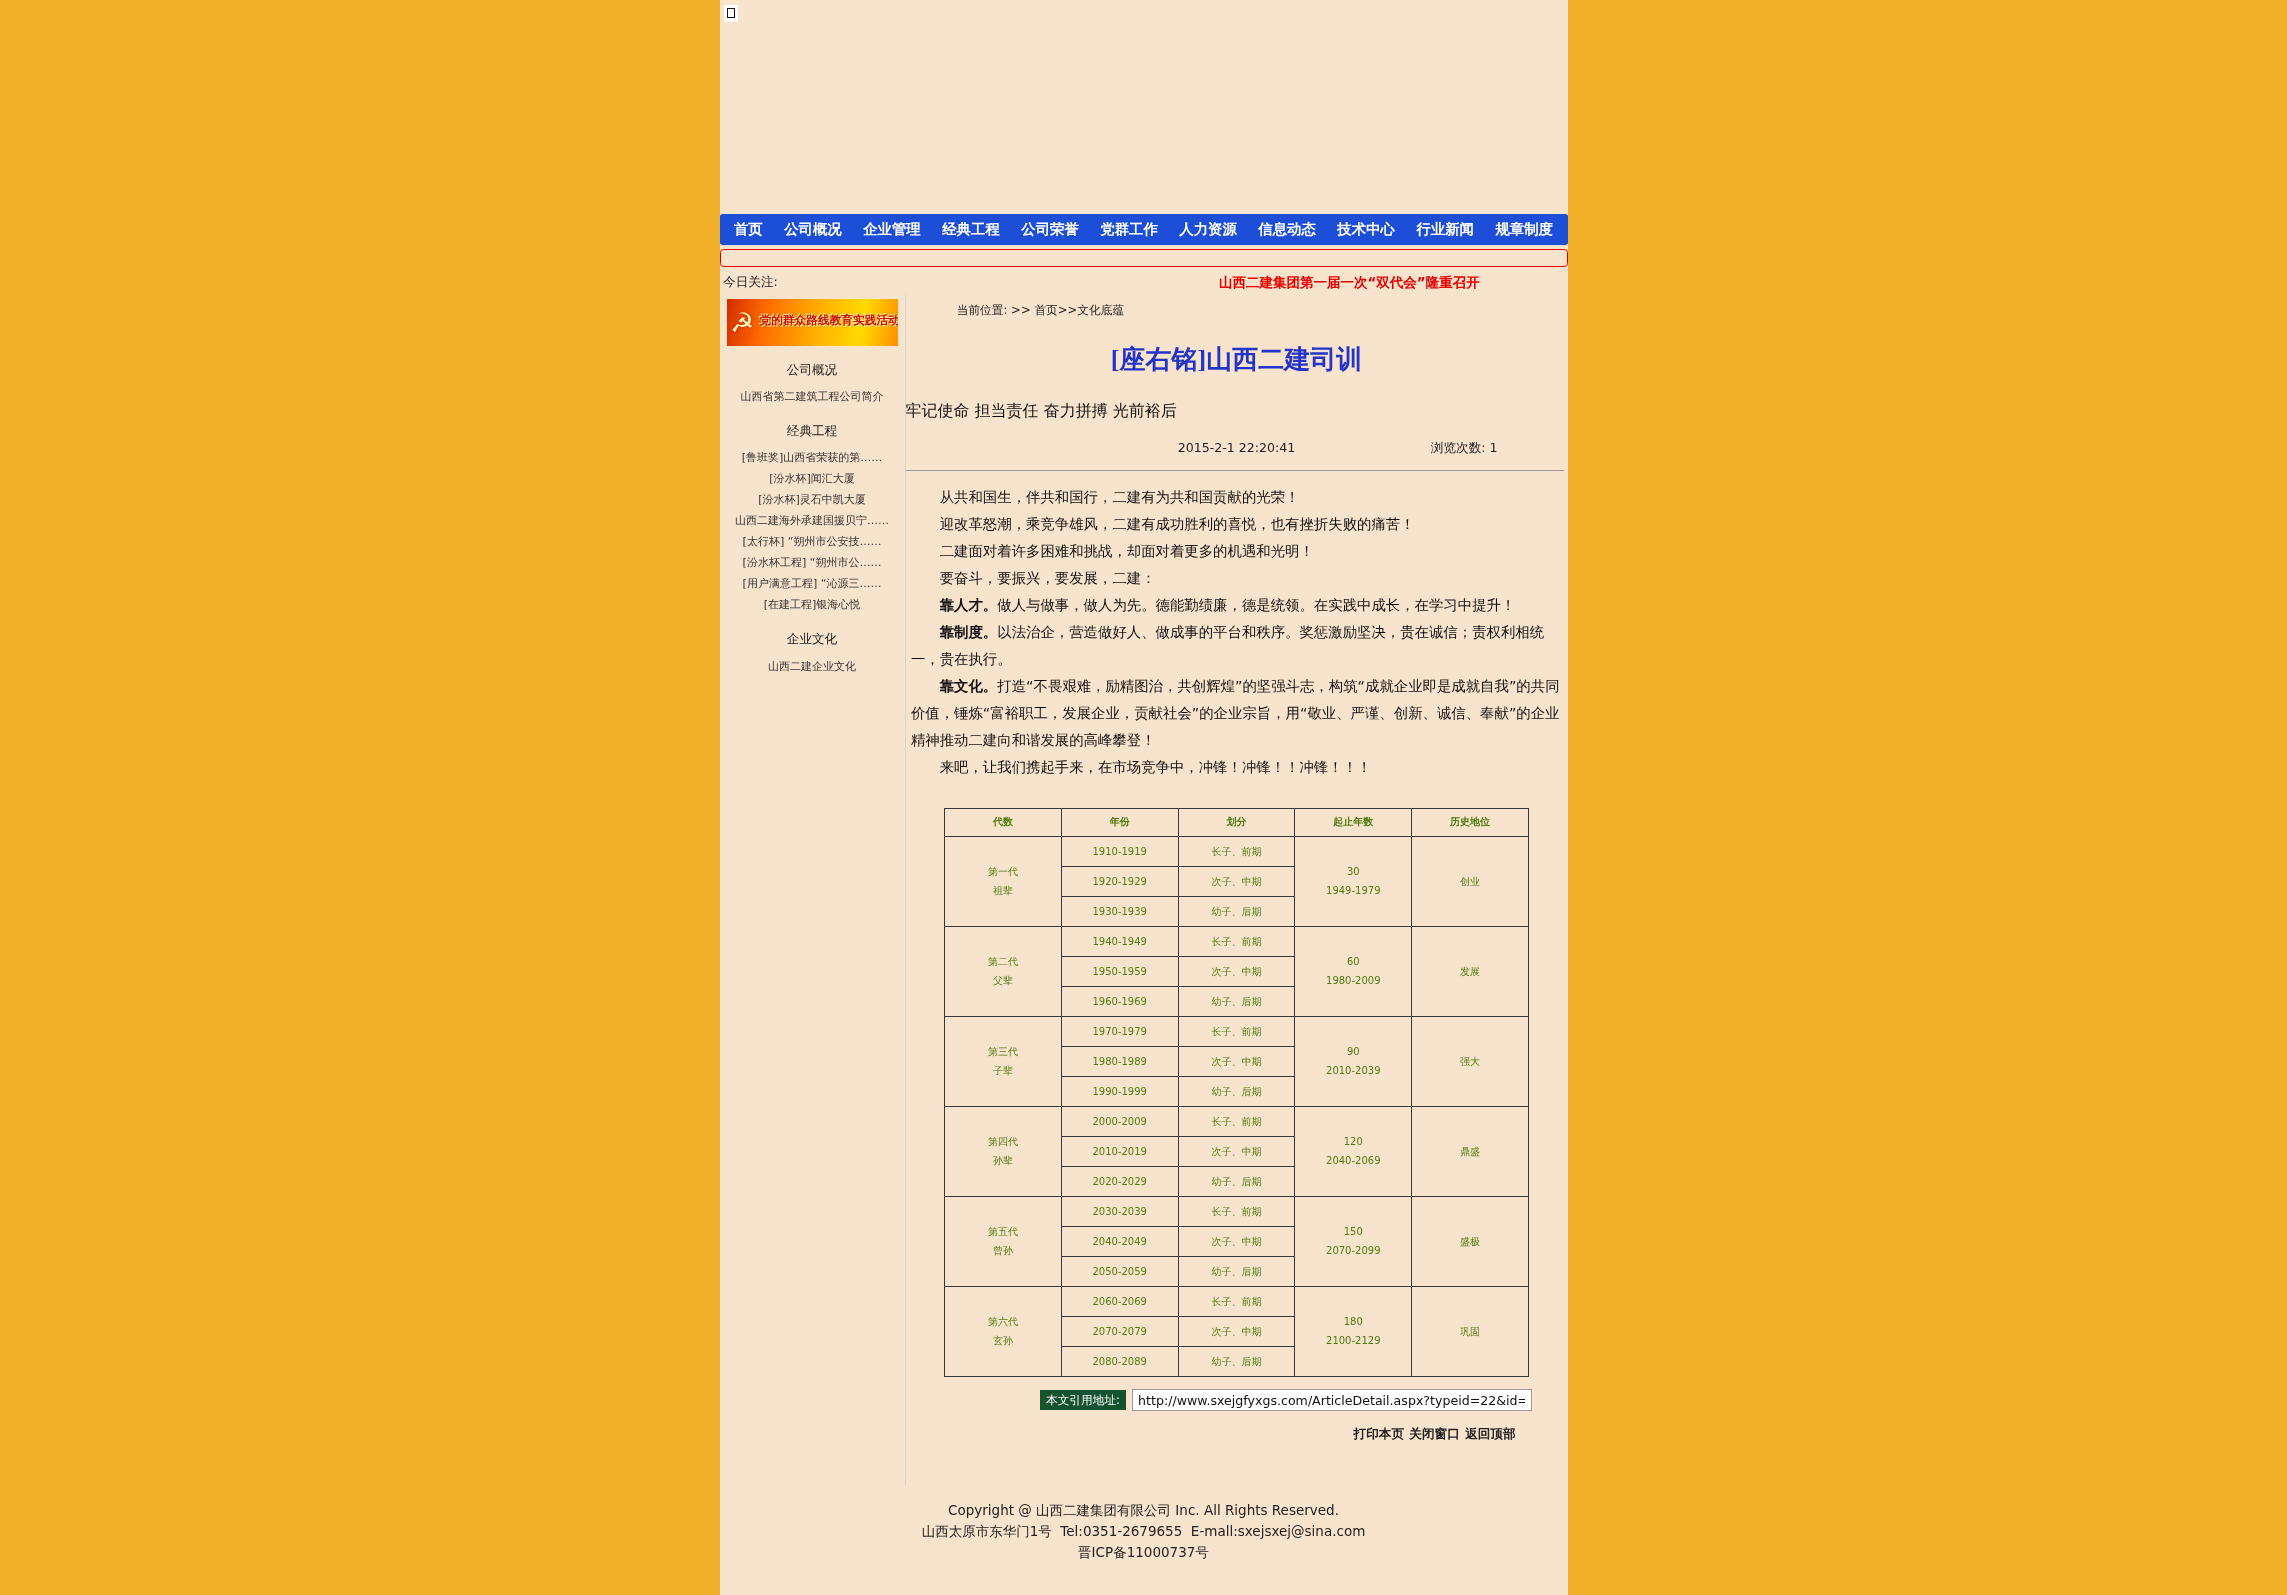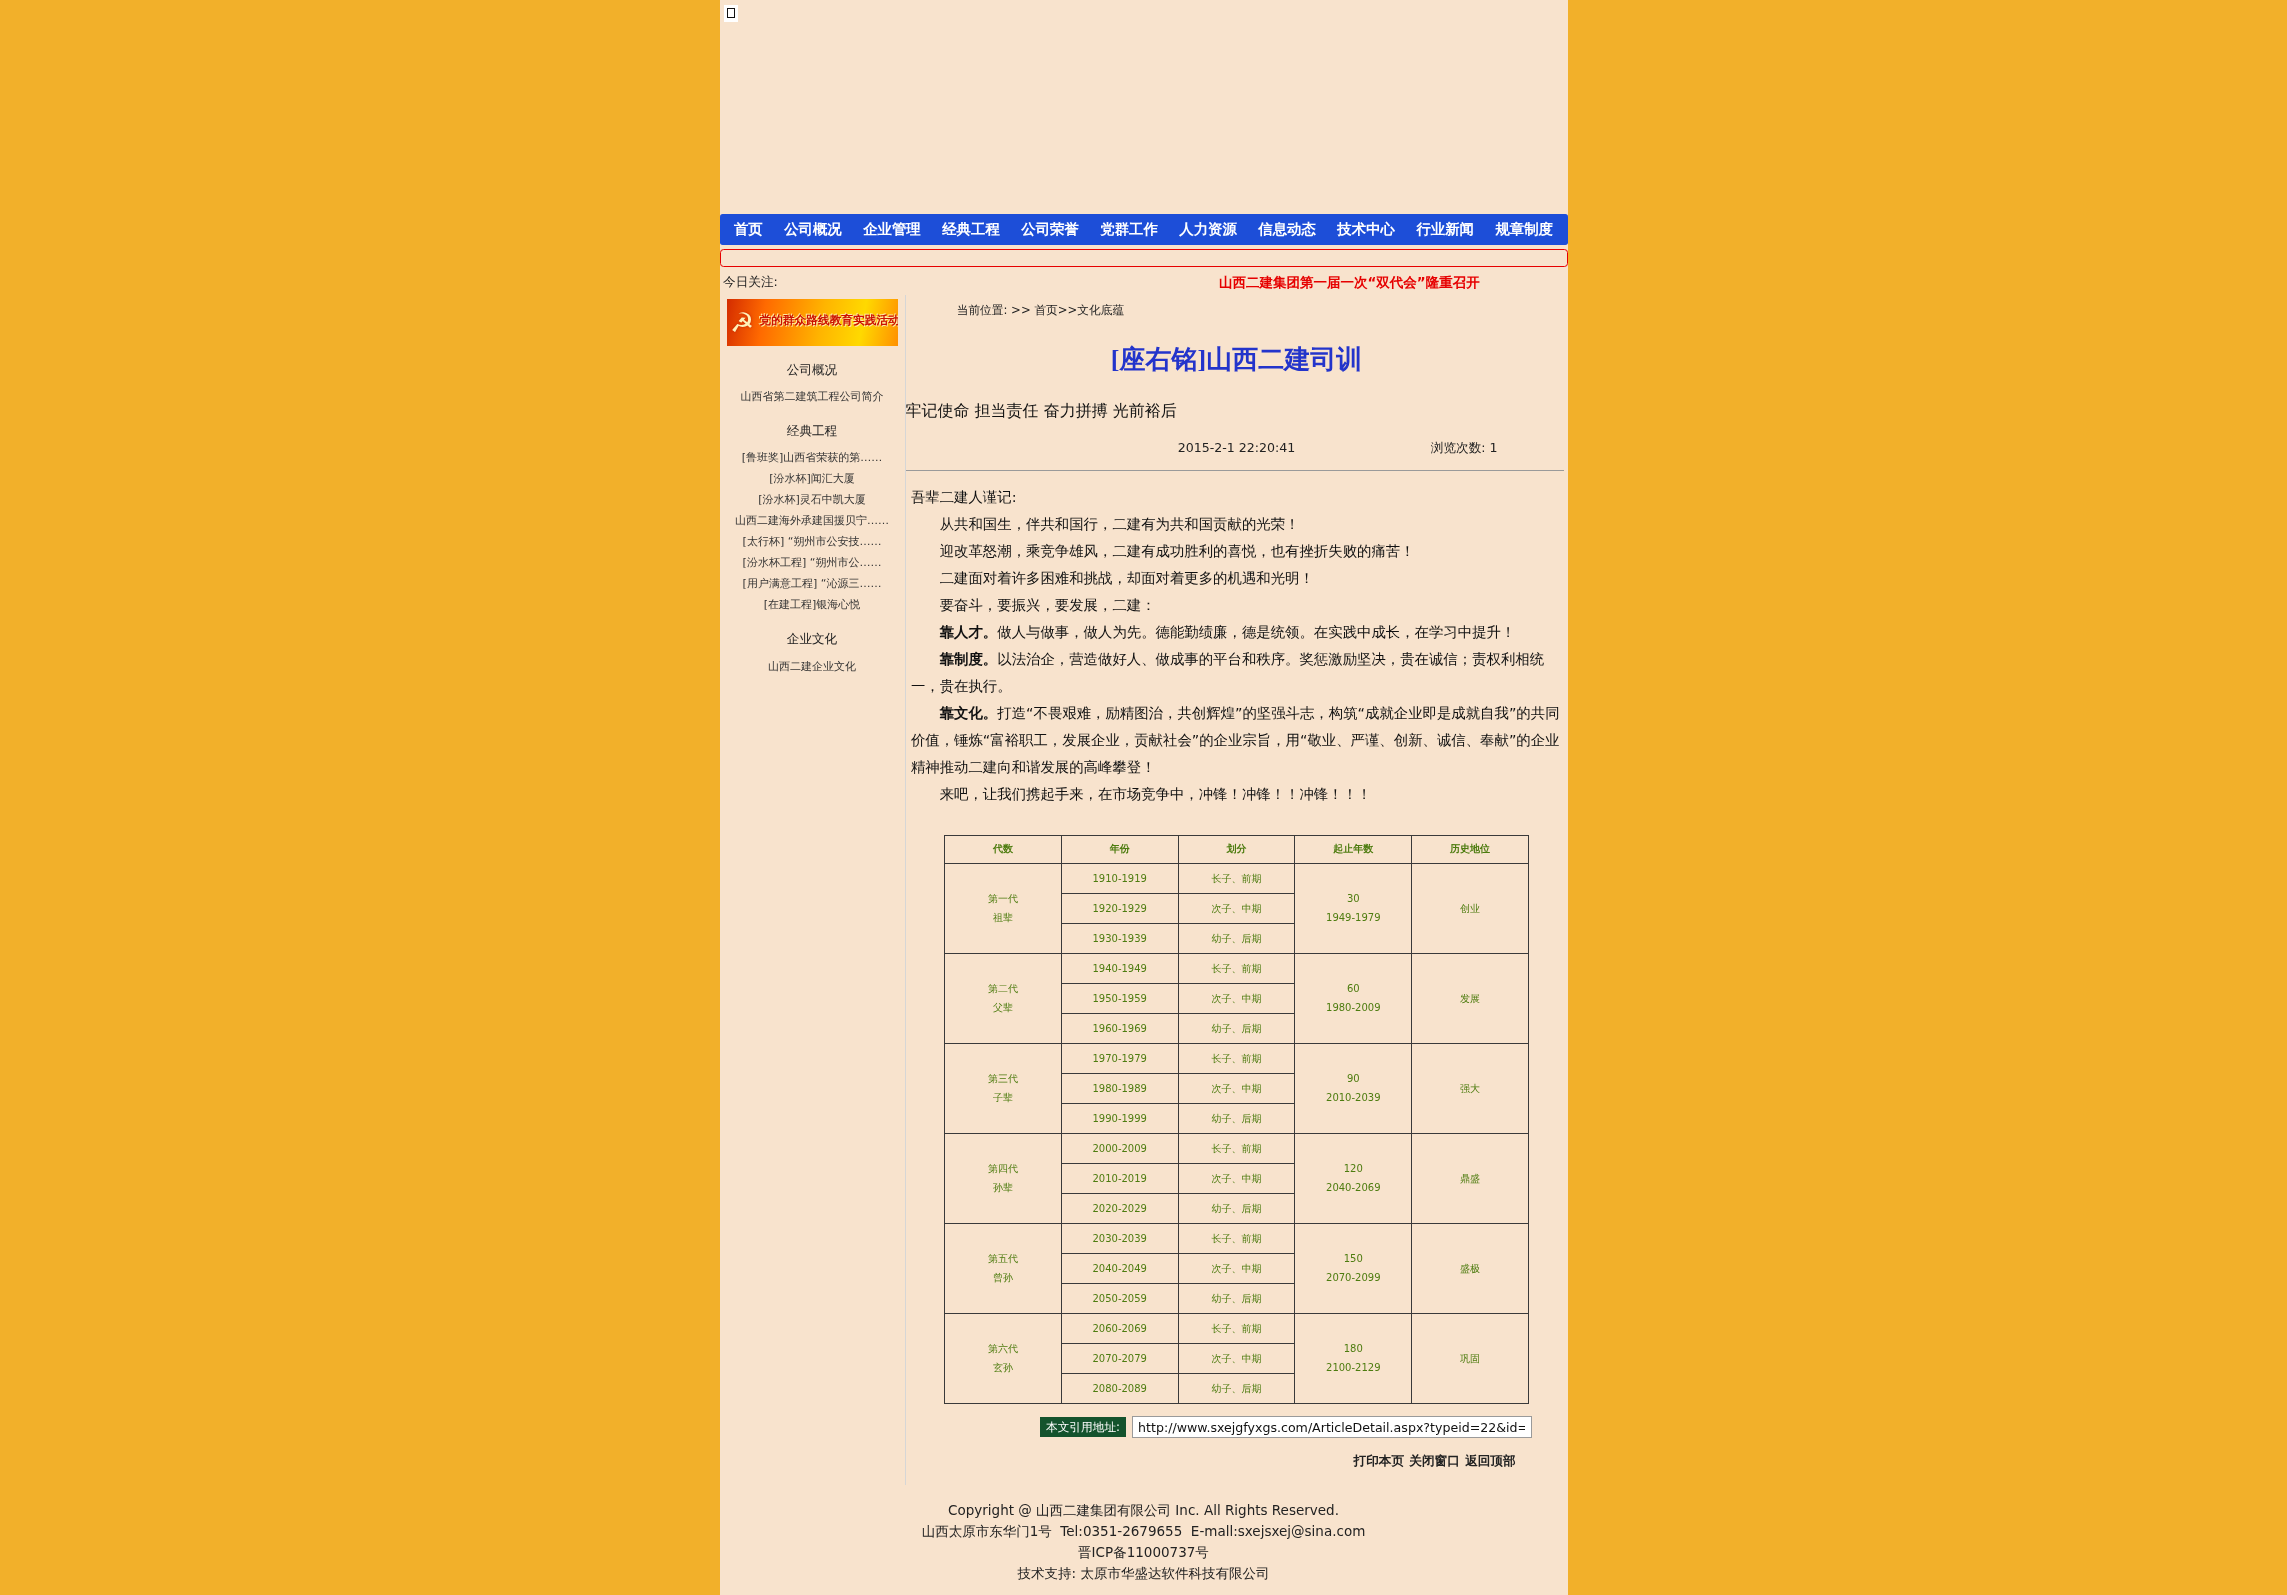--- a/index.html
+++ b/index.html
@@ -159,21 +159,20 @@
       <div class="breadcrumb">当前位置: &gt;&gt; 首页&gt;&gt;文化底蕴</div>
       <div class="article-title">[座右铭]山西二建司训</div>
       <div class="article-subtitle">牢记使命 担当责任 奋力拼搏 光前裕后</div>
       <div class="dateline">
         <span>2015-2-1 22:20:41</span>
         <span class="views">浏览次数: 1</span>
       </div>
       <hr class="rule">
 
       <div class="paragraphs" id="paragraphs">
-          <p>吾辈二建人谨记:</p>
           <p class="indent">从共和国生，伴共和国行，二建有为共和国贡献的光荣！</p>
           <p class="indent">迎改革怒潮，乘竞争雄风，二建有成功胜利的喜悦，也有挫折失败的痛苦！</p>
           <p class="indent">二建面对着许多困难和挑战，却面对着更多的机遇和光明！</p>
           <p class="indent">要奋斗，要振兴，要发展，二建：</p>
           <p class="indent"><b>靠人才。</b>做人与做事，做人为先。德能勤绩廉，德是统领。在实践中成长，在学习中提升！</p>
           <p class="indent"><b>靠制度。</b>以法治企，营造做好人、做成事的平台和秩序。奖惩激励坚决，贵在诚信；责权利相统一，贵在执行。</p>
           <p class="indent"><b>靠文化。</b>打造“不畏艰难，励精图治，共创辉煌”的坚强斗志，构筑“成就企业即是成就自我”的共同价值，锤炼“富裕职工，发展企业，贡献社会”的企业宗旨，用“敬业、严谨、创新、诚信、奉献”的企业精神推动二建向和谐发展的高峰攀登！</p>
           <p class="indent">来吧，让我们携起手来，在市场竞争中，冲锋！冲锋！！冲锋！！！</p>
         </div>
 
@@ -323,16 +322,15 @@
       </div>
 
       <div class="actions" id="actions"><a>打印本页</a><a>关闭窗口</a><a>返回顶部</a></div>
     </div>
   </div>
 
   <div class="footer" id="footer-lines">
       <div>Copyright @ 山西二建集团有限公司 Inc. All Rights Reserved.</div>
       <div>山西太原市东华门1号  Tel:0351-2679655  E-mall:sxejsxej@sina.com</div>
       <div>晋ICP备11000737号</div>
-      <div>技术支持: 太原市华盛达软件科技有限公司</div>
     </div>
 </div>
 
 
 </body></html>

